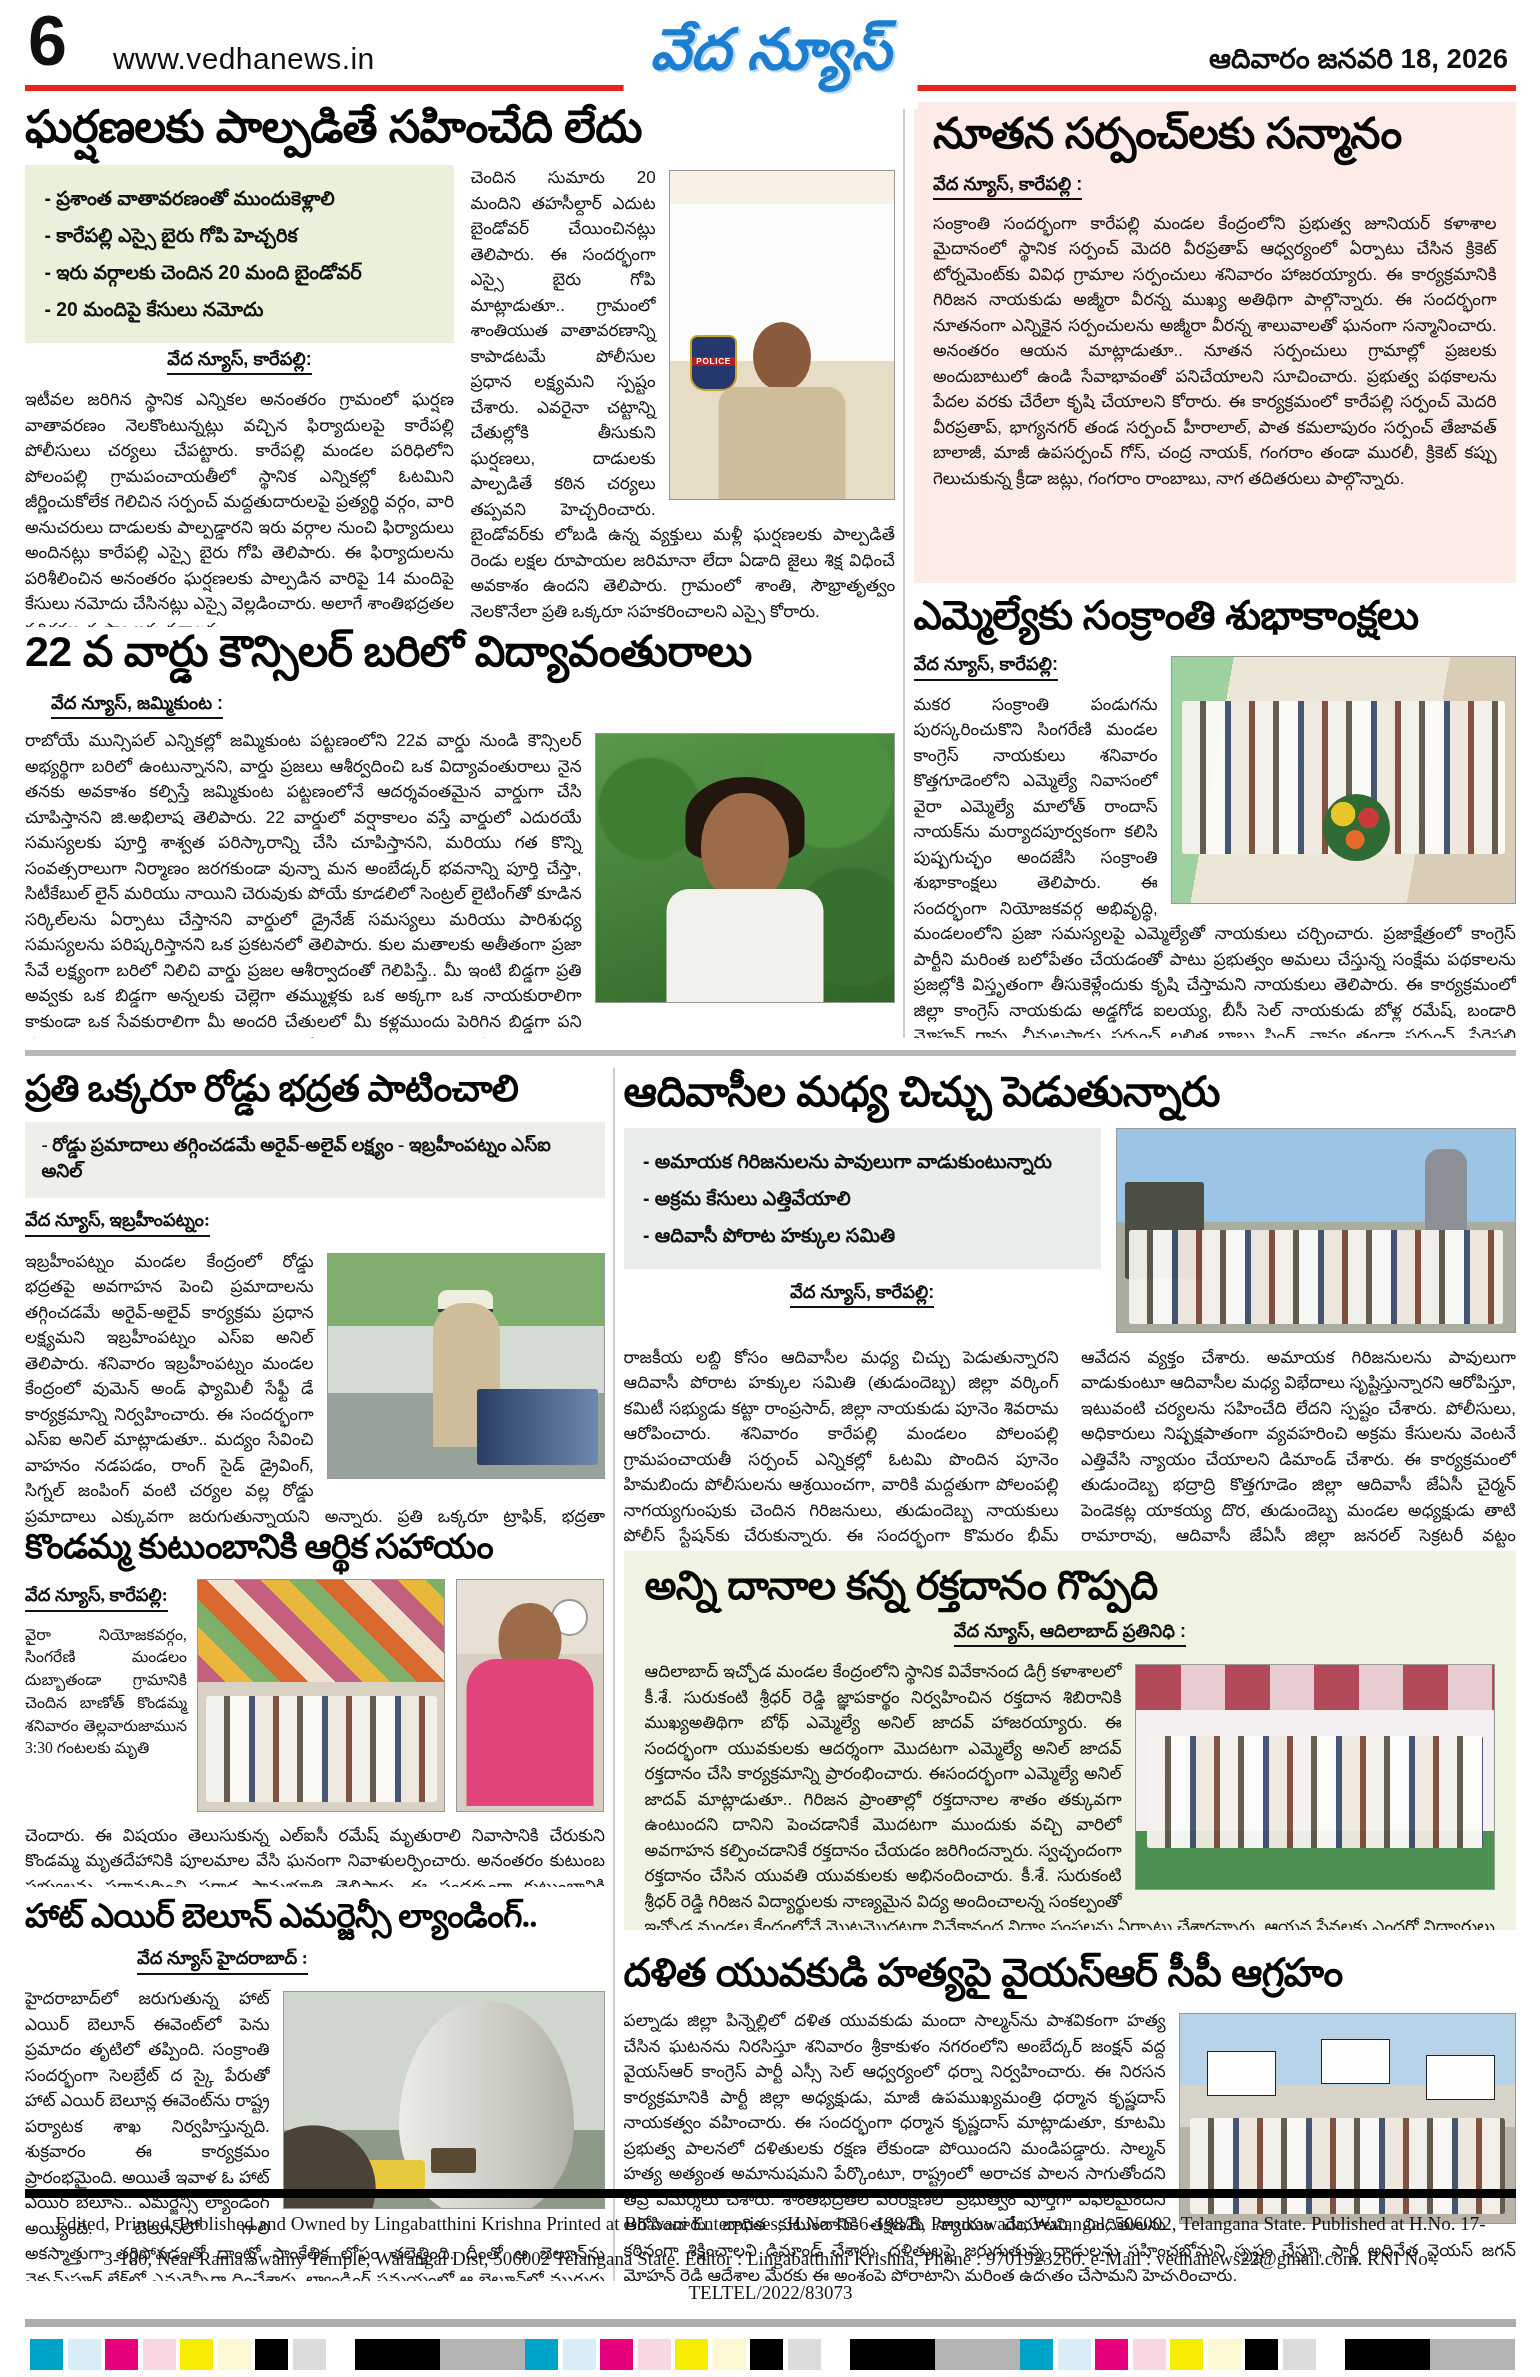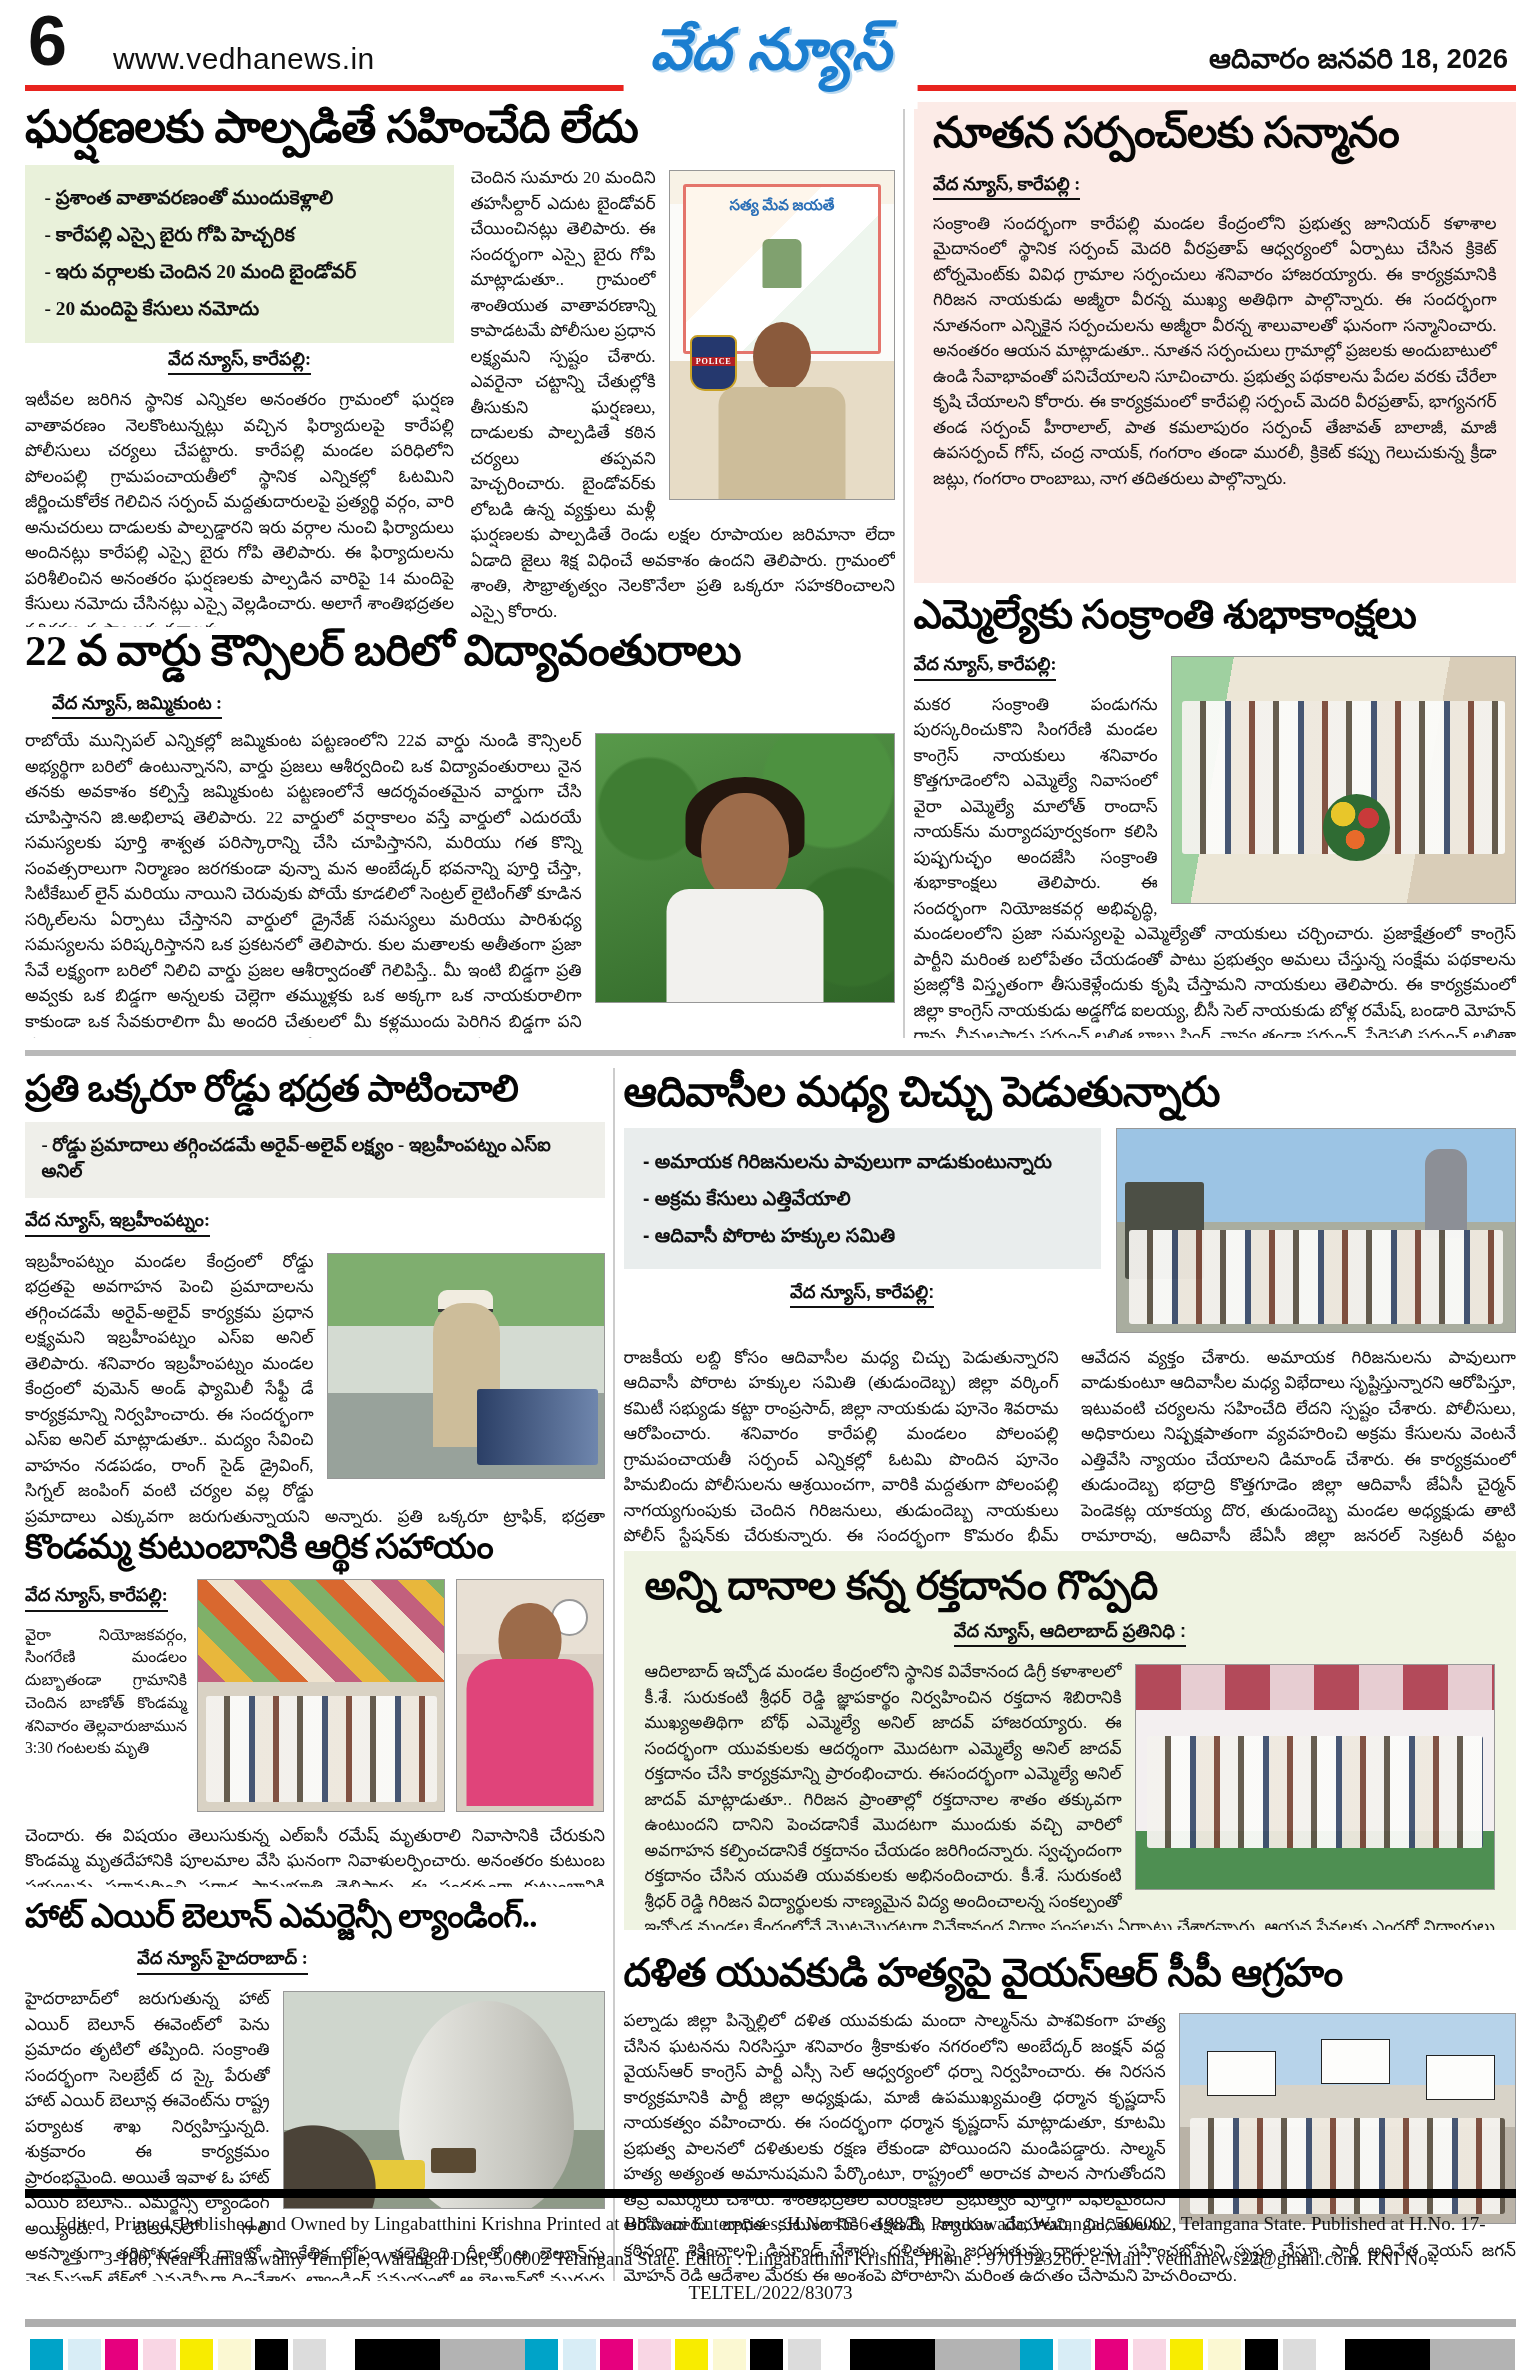--- a/index.html
+++ b/index.html
@@ -11,21 +11,21 @@
   .site{position:absolute;left:113px;top:42px;font-size:30px;letter-spacing:0.4px;}
   .masthead{position:absolute;left:50%;top:16.4px;transform:translateX(-50%);
             font-size:57px;font-weight:900;font-style:italic;color:#1b7ed0;background:#fff;
             padding:0 27px 12px;z-index:2;text-shadow:2.2px 2.2px 0 #b9d8ef;white-space:nowrap;}
   .date-top{position:absolute;right:33px;top:43px;font-size:27.6px;font-weight:700;}
   .redline{position:absolute;left:25px;right:25px;top:85px;height:6px;background:#e8231e;}
   
   main{padding:0 25px;}
   .band{display:flex;align-items:stretch;}
   .vdiv{width:2.2px;background:#cccccc;margin:0 8.2px;flex:0 0 auto;}
-  .band1{height:936px;overflow:hidden;margin-top:7.5px;font-family:Liberation Serif, serif;}
+  .band1{height:936px;overflow:hidden;margin-top:7.5px;}
   .b1-left{width:870px;flex:0 0 auto;display:flex;flex-direction:column;}
   .b1-right{flex:1 1 auto;display:flex;flex-direction:column;min-width:0;}
   .hdivider{height:6px;background:#b9b9b9;margin:12px 0;}
   .band2{height:1213px;overflow:hidden;}
   .b2-left{width:580px;flex:0 0 auto;display:flex;flex-direction:column;font-family:Liberation Serif, serif;}
   .b2-right{flex:1 1 auto;display:flex;flex-direction:column;min-width:0;}
   article{overflow:hidden;}
   
   .headline{font-weight:900;line-height:1.12;margin:0 0 13.4px;letter-spacing:-0.7px;color:#060606;}
   .h60{font-size:45px;} .h58{font-size:43px;} .h56{font-size:42px;} .h54{font-size:40px;}
@@ -152,24 +152,20 @@
                 <div>- ప్రశాంత వాతావరణంతో ముందుకెళ్లాలి</div>
                 <div>- కారేపల్లి ఎస్సై బైరు గోపి హెచ్చరిక</div>
                 <div>- ఇరు వర్గాలకు చెందిన 20 మంది బైండోవర్</div>
                 <div>- 20 మందిపై కేసులు నమోదు</div>
               </div>
               <div class="dl dl-c"><span>వేద న్యూస్, కారేపల్లి:</span></div>
               <div class="body">ఇటీవల జరిగిన స్థానిక ఎన్నికల అనంతరం గ్రామంలో ఘర్షణ వాతావరణం నెలకొంటున్నట్లు వచ్చిన ఫిర్యాదులపై కారేపల్లి పోలీసులు చర్యలు చేపట్టారు. కారేపల్లి మండల పరిధిలోని పోలంపల్లి గ్రామపంచాయతీలో స్థానిక ఎన్నికల్లో ఓటమిని జీర్ణించుకోలేక గెలిచిన సర్పంచ్ మద్దతుదారులపై ప్రత్యర్థి వర్గం, వారి అనుచరులు దాడులకు పాల్పడ్డారని ఇరు వర్గాల నుంచి ఫిర్యాదులు అందినట్లు కారేపల్లి ఎస్సై బైరు గోపి తెలిపారు. ఈ ఫిర్యాదులను పరిశీలించిన అనంతరం ఘర్షణలకు పాల్పడిన వారిపై 14 మందిపై కేసులు నమోదు చేసినట్లు ఎస్సై వెల్లడించారు. అలాగే శాంతిభద్రతల పరిరక్షణ దృష్ట్యా ఇరు వర్గాలకు</div>
             </div>
             <div class="a1-c2">
               <div class="ph ph-officer fr" style="width:224px;height:328px;">
-                <div class="banner">
-                  <div class="banner-text">సత్య మేవ జయతే</div>
-                  <div class="emblem"></div>
-                </div>
                 <div class="badge">
                   <div class="badge-text">POLICE</div>
                 </div>
                 <div class="head-sh"></div>
                 <div class="torso-sh"></div>
               </div>
               <div class="body">చెందిన సుమారు 20 మందిని తహసీల్దార్ ఎదుట బైండోవర్ చేయించినట్లు తెలిపారు. ఈ సందర్భంగా ఎస్సై బైరు గోపి మాట్లాడుతూ.. గ్రామంలో శాంతియుత వాతావరణాన్ని కాపాడటమే పోలీసుల ప్రధాన లక్ష్యమని స్పష్టం చేశారు. ఎవరైనా చట్టాన్ని చేతుల్లోకి తీసుకుని ఘర్షణలు, దాడులకు పాల్పడితే కఠిన చర్యలు తప్పవని హెచ్చరించారు. బైండోవర్‌కు లోబడి ఉన్న వ్యక్తులు మళ్లీ ఘర్షణలకు పాల్పడితే రెండు లక్షల రూపాయల జరిమానా లేదా ఏడాది జైలు శిక్ష విధించే అవకాశం ఉందని తెలిపారు. గ్రామంలో శాంతి, సౌభ్రాతృత్వం నెలకొనేలా ప్రతి ఒక్కరూ సహకరించాలని ఎస్సై కోరారు.</div>
             </div>
           </div>
         </article>

